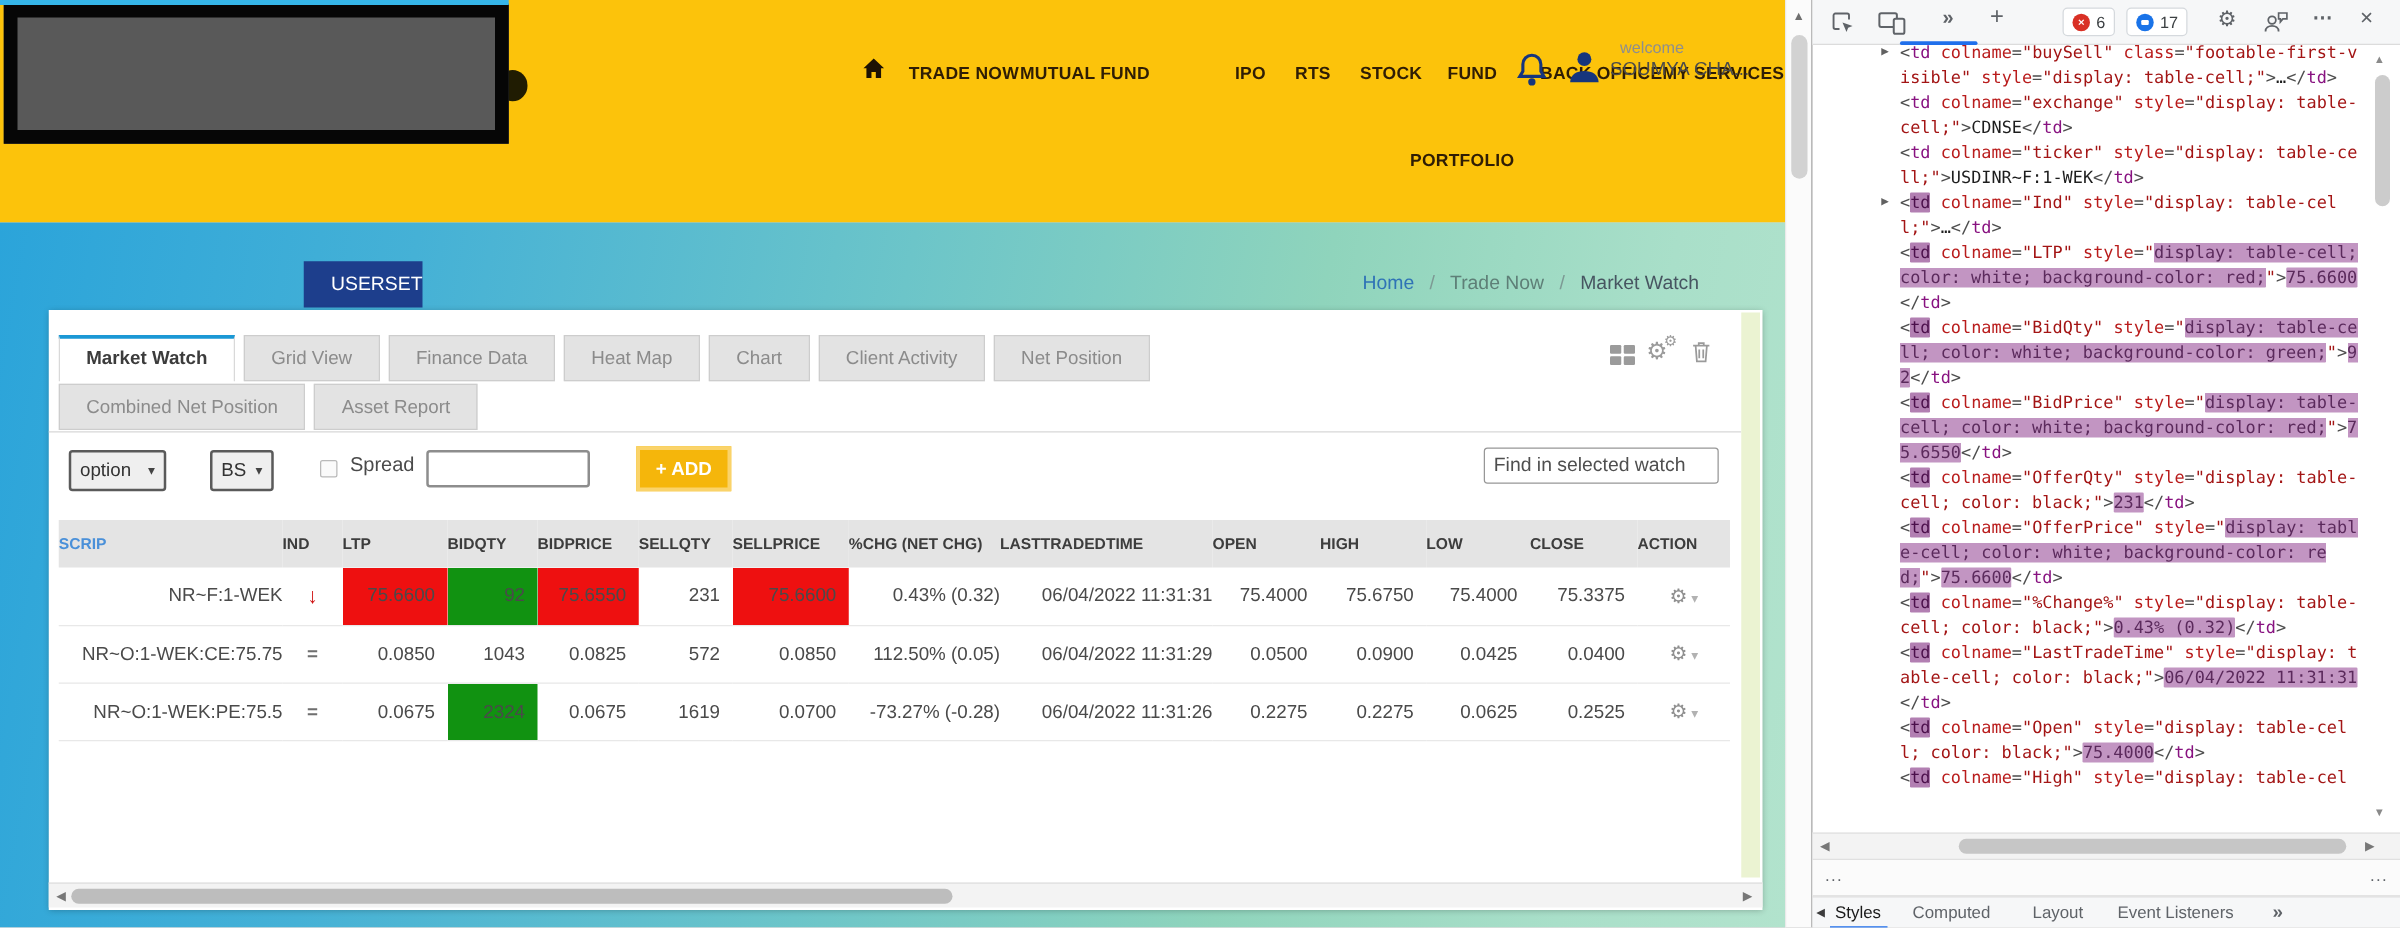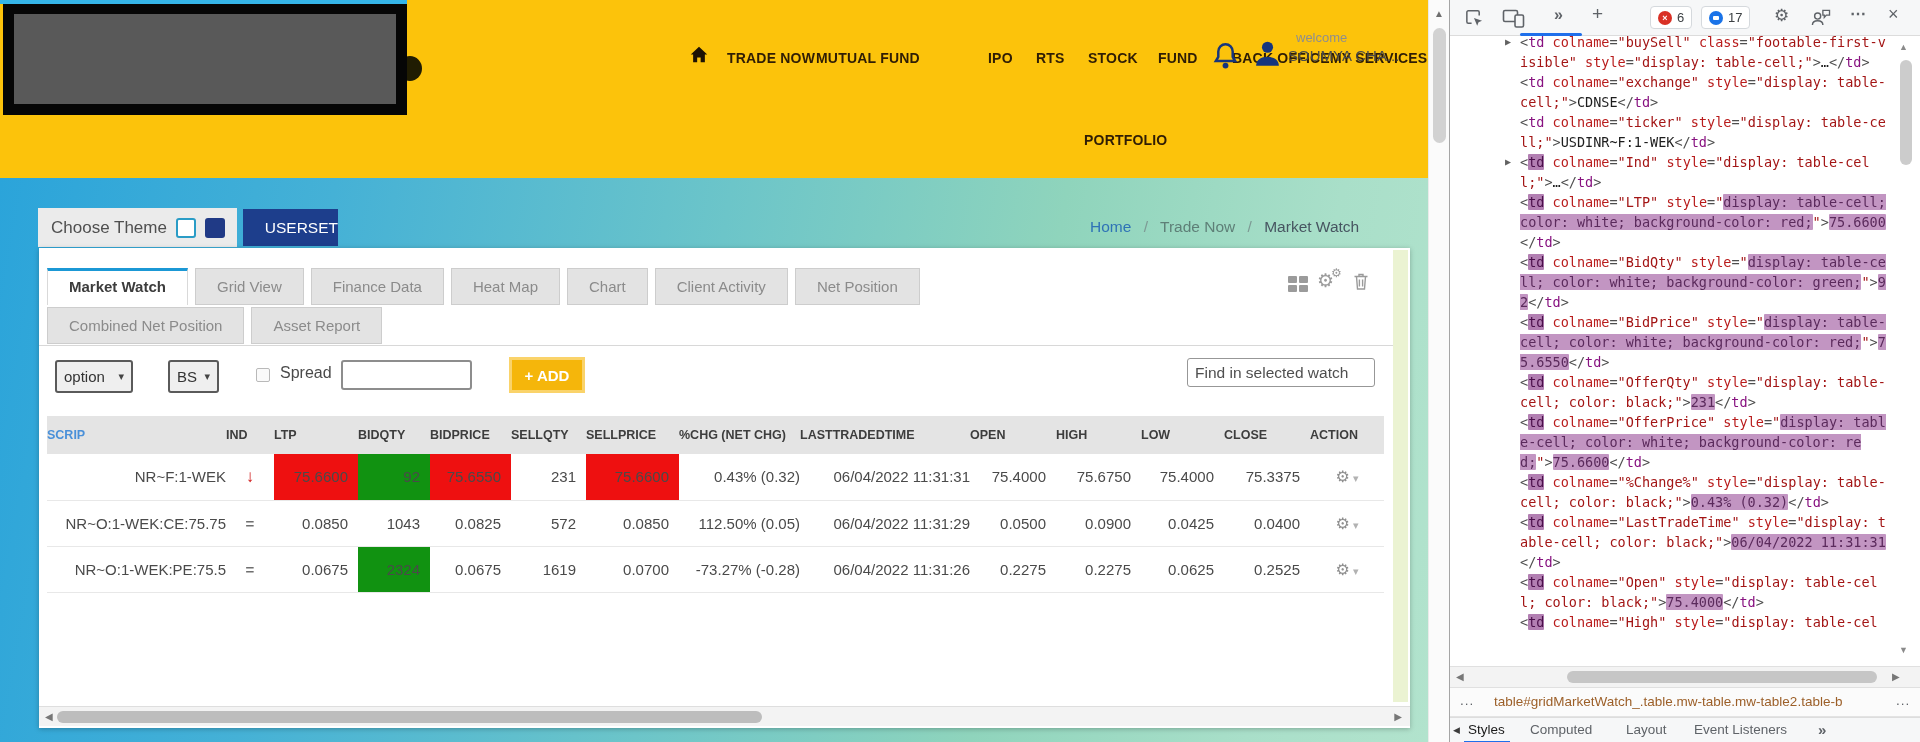--- a/index.html
+++ b/index.html
@@ -10,21 +10,21 @@
   
   .page { position:absolute; left:0; top:0; width:1428px; height:742px; overflow:hidden; }
   .cyan-strip { position:absolute; left:0; top:0; width:407px; height:4px; background:#35b5e8; z-index:5; }
 
   .yellow-header { position:absolute; left:0; top:0; width:1428px; height:178px; background:#fcc30b; }
   .logo-notch { position:absolute; left:398px; top:56px; width:24px; height:25px; border-radius:50%; background:#201c02; z-index:1; }
   .logo-redacted { position:absolute; left:3px; top:3px; width:404px; height:112px; background:#595959; border:11px solid #060606; z-index:2; }
 
   .nav { position:absolute; top:50px; font-size:14px; font-weight:700; color:#2f1d05; letter-spacing:.2px; text-decoration:none; z-index:2; cursor:pointer; }
   .n0{left:727px}.n1{left:816px}.n2{left:988px}.n3{left:1036px}.n4{left:1088px}.n5{left:1158px}.n6{left:1232px}.n7{left:1330px}
-  .nav.portfolio { left:1084px; top:120px;margin-top:12px; }
+  .nav.portfolio { left:1128px; top:120px; }
   .home-ic { position:absolute; left:688px; top:44px; z-index:2; cursor:pointer; }
   .bell-ic { position:absolute; left:1212px; top:41px; z-index:3; cursor:pointer; }
   .person-ic { position:absolute; left:1252px; top:38px; z-index:3; cursor:pointer; }
   .welcome { position:absolute; left:1296px; top:30px; font-size:13px; color:#8e8e8e; z-index:4; }
   .username { position:absolute; left:1288px; top:47px; font-size:15px; color:#4b4b4b; z-index:4; }
 
   .content { position:absolute; left:0; top:178px; width:1428px; height:564px;
     background:linear-gradient(100deg,#2ba4da 0%,#45b1d6 22%,#6cc5c9 48%,#8fd4bc 70%,#a9dfc9 88%,#b2e3cd 100%); }
 
   .theme-bar { position:absolute; left:38px; top:30px; width:199px; height:39px; background:#ebebeb;
@@ -195,25 +195,20 @@
             <path d="M3.2 21.5c0-4.6 3.9-7 8.8-7s8.8 2.4 8.8 7z" fill="#16357d"></path>
           </svg>
       </span>
       <a class="nav n7">MY SERVICES</a>
       <span class="welcome">welcome</span>
       <span class="username">SOUMYA CHA...</span>
       <a class="nav portfolio">PORTFOLIO</a>
     </header>
 
     <div class="content">
-      <div class="theme-bar">
-        <span>Choose Theme</span>
-        <span class="sw sw-light"></span>
-        <span class="sw sw-dark"></span>
-      </div>
       <button class="navy-btn userset">USERSET</button>
 
       <nav class="crumbs">
         <a class="c-home">Home</a>
         <span class="c-sep">/</span>
         <a class="c-mid">Trade Now</a>
         <span class="c-sep">/</span>
         <span class="c-cur">Market Watch</span>
       </nav>
 
@@ -407,21 +402,20 @@
     <span class="dt-vdown">▼</span>
 
     <div class="dt-hscroll">
       <span class="la">◀</span>
       <span class="thumb"></span>
       <span class="ra">▶</span>
     </div>
 
     <div class="dt-status">
       <span class="ell l">...</span>
-      <span class="path">table#gridMarketWatch_.table.mw-table.mw-table2.table-b</span>
       <span class="ell r">...</span>
     </div>
 
     <div class="dt-tabs">
       <span class="mini">◀</span>
       <span class="dt-tab dtt-0">Styles</span>
       <span class="dt-tab dtt-1">Computed</span>
       <span class="dt-tab dtt-2">Layout</span>
       <span class="dt-tab dtt-3">Event Listeners</span>
       <span class="more">»</span>

